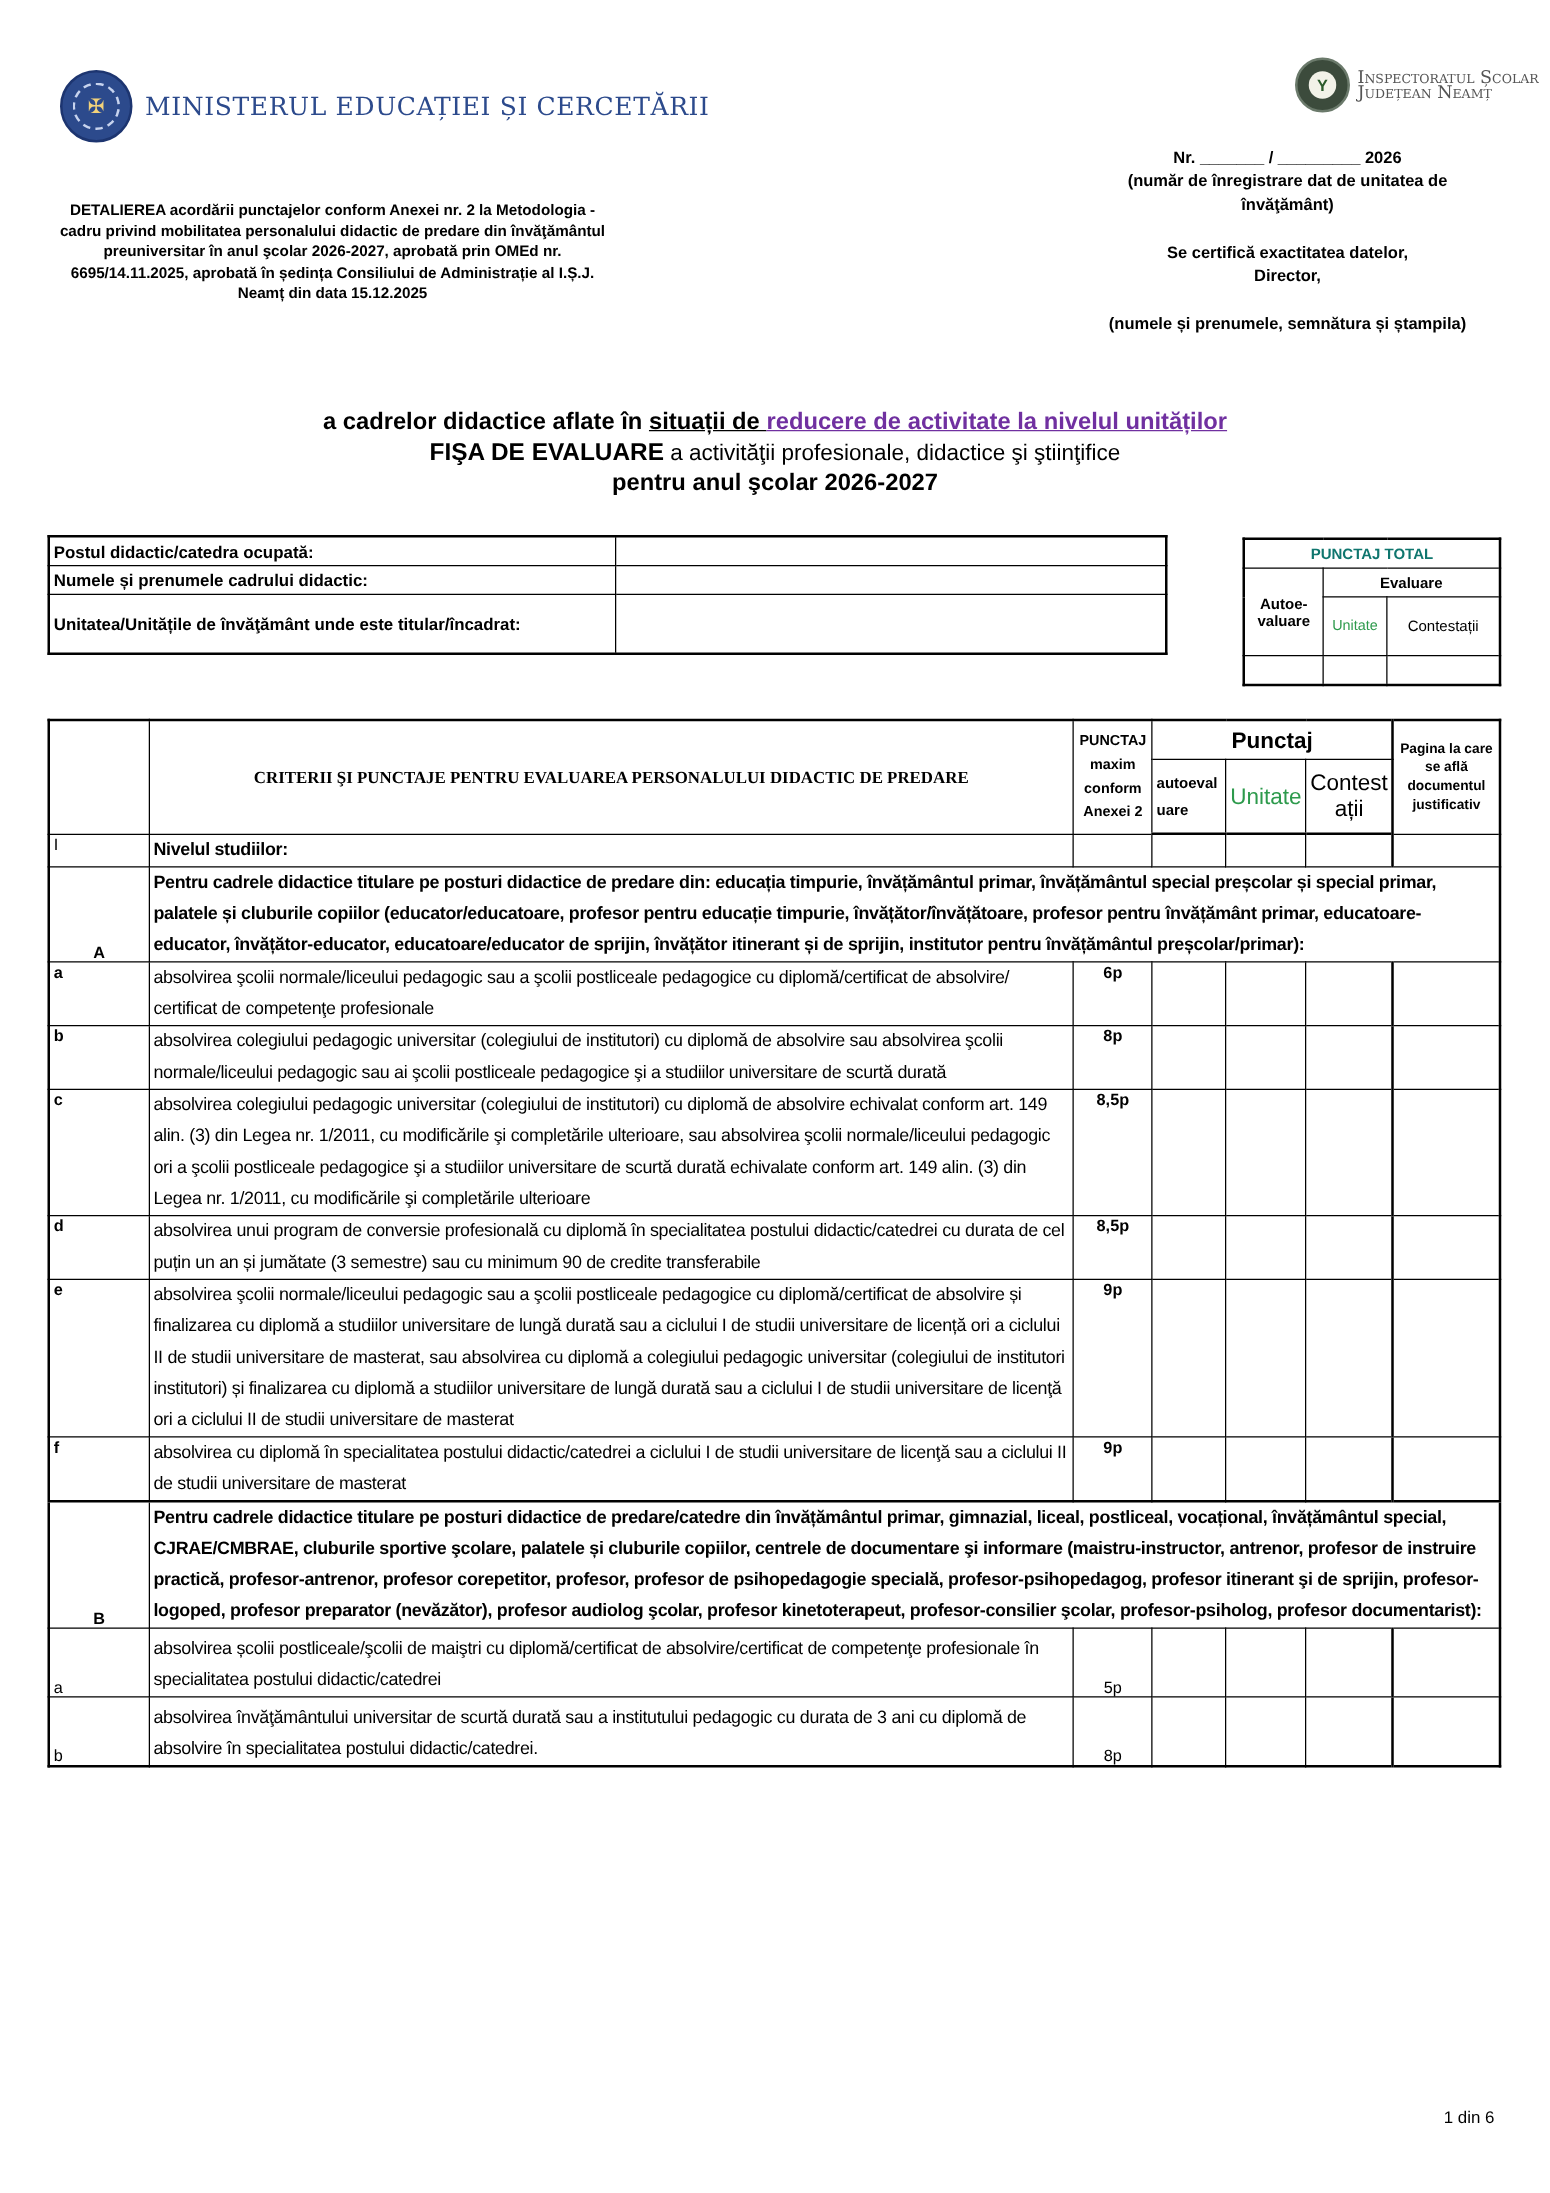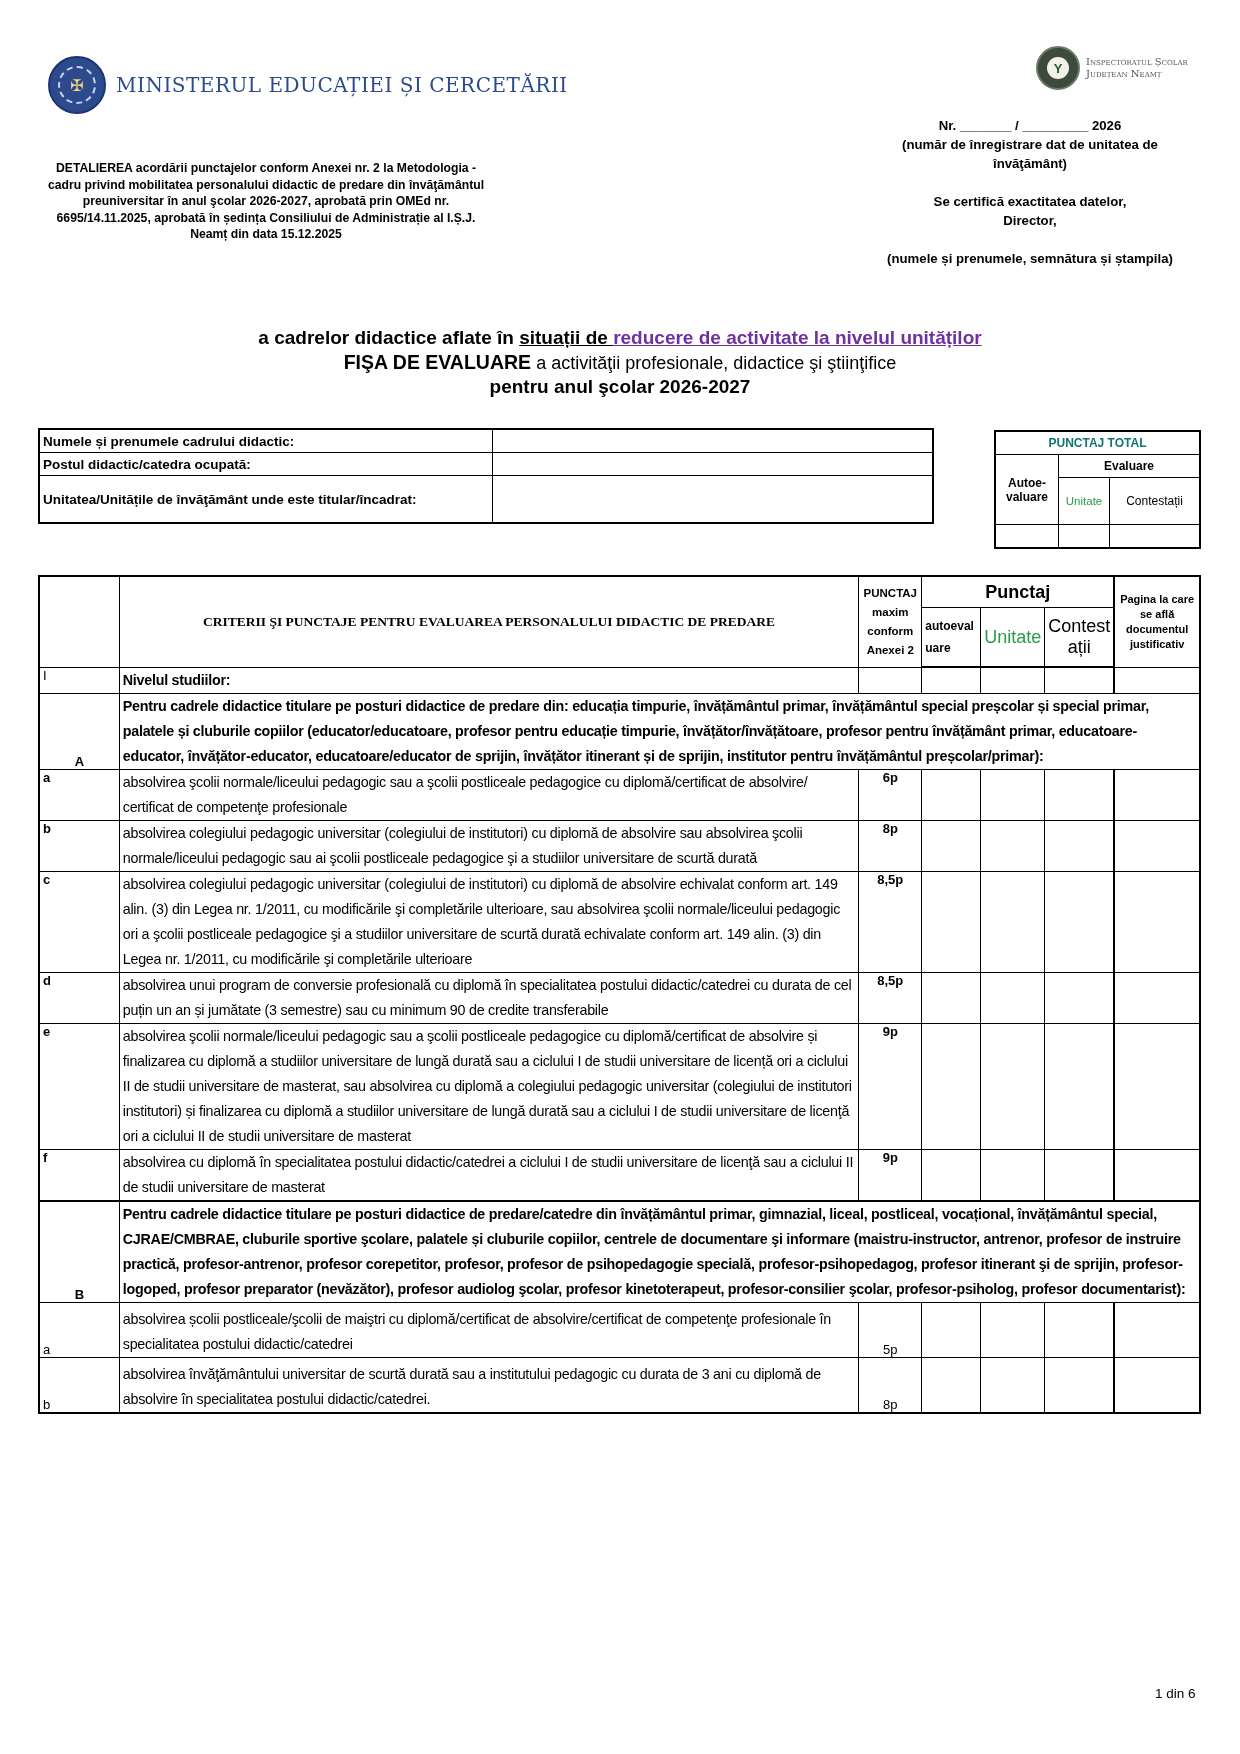--- a/index.html
+++ b/index.html
@@ -7,21 +7,21 @@
   .abs { position: absolute; }
 
   
   .min-logo { left: 48px; top: 56px; display: flex; align-items: center; }
   .seal { width: 54px; height: 54px; border-radius: 50%; background: #2c4a8c; border: 2px solid #1d3570; position: relative; display: flex; align-items: center; justify-content: center; }
   .seal-inner { width: 34px; height: 34px; border-radius: 50%; border: 2px dashed #c7d3ee; display:flex; align-items:center; justify-content:center; color:#f3d27a; font-size: 16px; }
   .min-title { margin-left: 10px; font-family: "DejaVu Serif", serif; font-size: 20px; color: #2c4a8c; letter-spacing: 0.5px; }
   .isj-logo { left: 1036px; top: 46px; display: flex; align-items: center; }
   .isj-seal { width: 40px; height: 40px; border-radius: 50%; background: #3c4b3c; border: 2px solid #6b7a6b; display:flex; align-items:center; justify-content:center; }
   .isj-seal-inner { width: 22px; height: 22px; border-radius: 50%; background:#f2f2e8; color:#2a5a2a; font-size: 13px; font-weight: bold; display:flex; align-items:center; justify-content:center; }
-  .isj-title { margin-left: 6px; font-family: "DejaVu Serif", serif; font-size: 10px; color: #555; line-height: 12px; font-variant: small-caps; }
+  .isj-title { margin-left: 6px; font-family: "DejaVu Serif", serif; font-size: 14px; color: #555; line-height: 12px; font-variant: small-caps; }
 
   
   .detail { left: 46px; top: 160px; width: 440px; text-align: center; font-weight: bold; font-size: 12.2px; line-height: 16.5px; }
 
   
   .rightblock { left: 870px; top: 116px; width: 320px; text-align: center; font-weight: bold; font-size: 13.2px; line-height: 19px; }
   .rightblock p { margin: 0; }
   .gap { height: 19px; }
 
   
@@ -99,25 +99,25 @@
 
 <div class="abs title">
   <div><span>a cadrelor didactice aflate în </span><span class="u-black">situații de </span><span class="u-purple">reducere de activitate la nivelul unităților </span></div>
   <div><span class="big">FIŞA DE EVALUARE</span><span style="font-weight:normal;font-size:18px;"> a activităţii profesionale, didactice şi ştiinţifice</span></div>
   <div>pentru anul şcolar 2026-2027</div>
 </div>
 
 <table class="abs info">
   <tbody>
       <tr>
+    <td class="lbl">Postul didactic/catedra ocupată:</td>
+    <td></td>
+  </tr>
+  <tr>
     <td class="lbl">Numele și prenumele cadrului didactic:</td>
-    <td></td>
-  </tr>
-  <tr>
-    <td class="lbl">Postul didactic/catedra ocupată:</td>
     <td></td>
   </tr>
   <tr class="tall">
     <td class="lbl" style="font-weight:normal;font-family:'Liberation Sans',sans-serif;"><b>Unitatea/Unitățile de învăţământ unde este titular/încadrat:</b></td>
     <td></td>
   </tr>
 </tbody>
   </table>
 
 <table class="abs ptotal">

